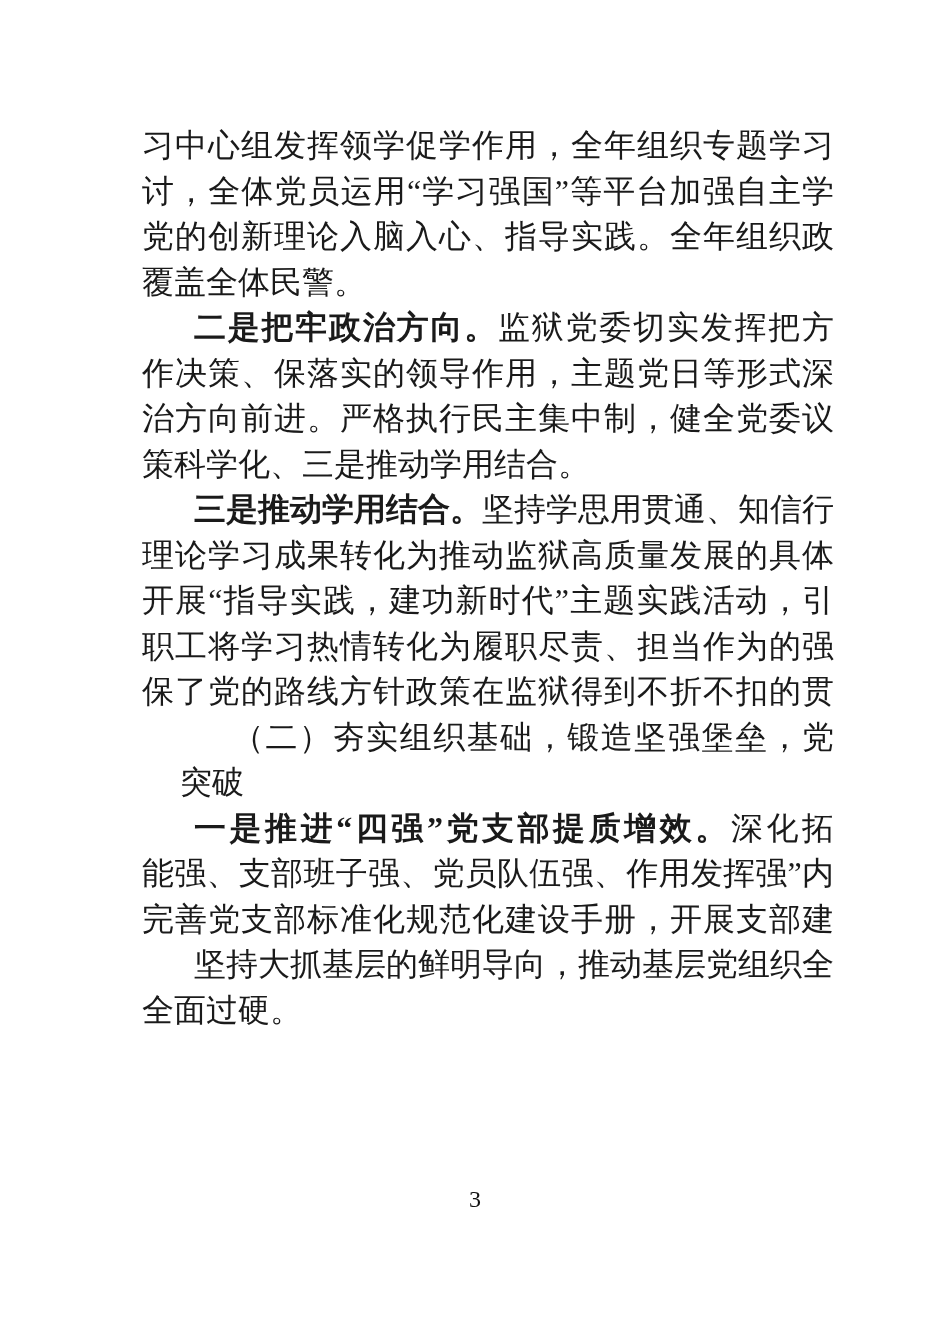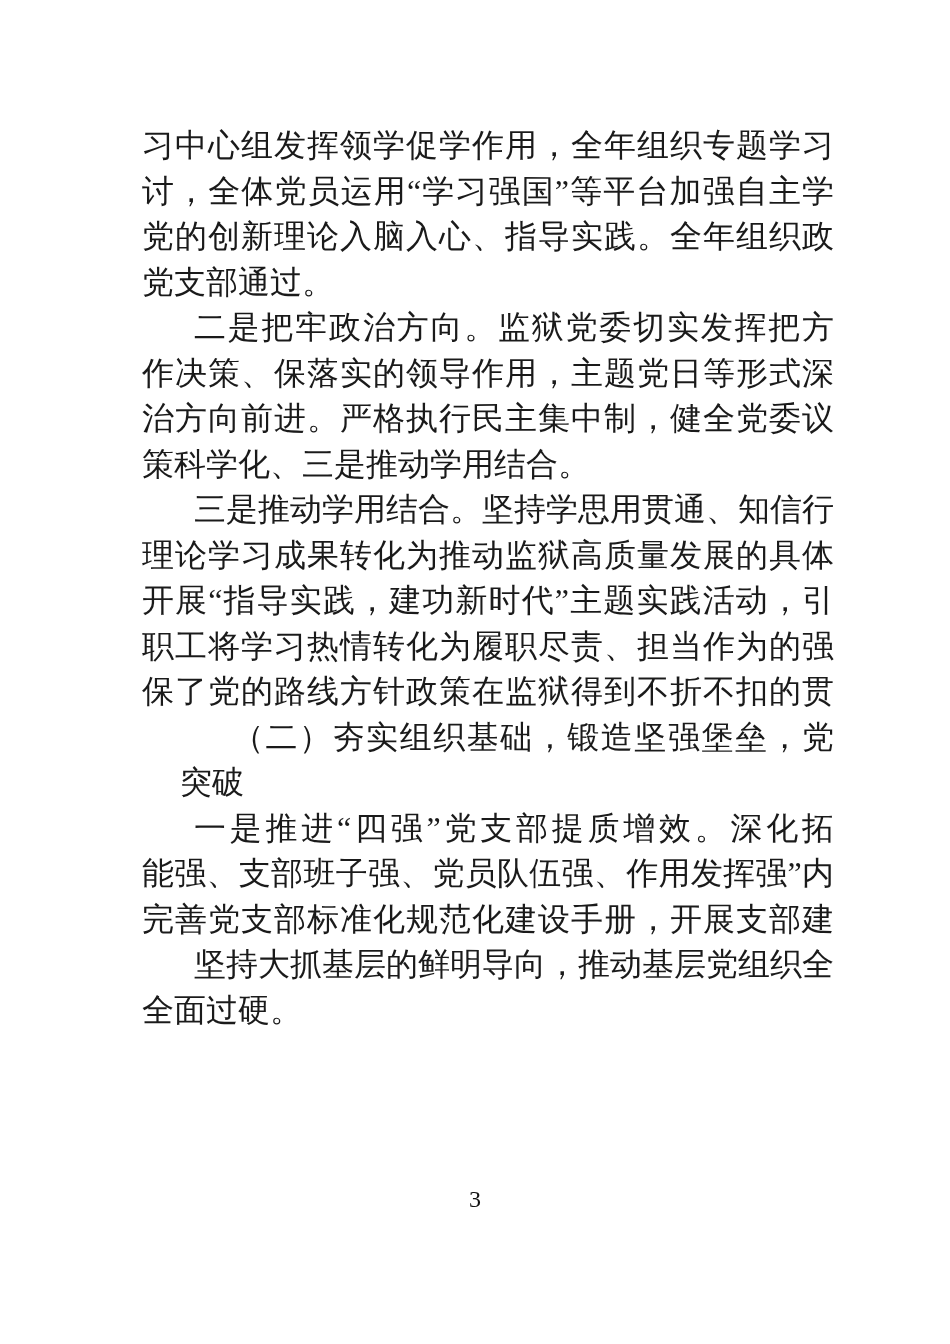--- a/index.html
+++ b/index.html
@@ -34,21 +34,21 @@
     height: 45.5px;
     line-height: 45.5px;
     text-align: justify;
     text-align-last: justify;
     text-justify: inter-character;
     overflow: hidden;
     white-space: normal;
   }
   .line.last { text-align-last: left; }
   .line.indent { text-indent: 52px; }
-  .lead { font-weight: 400; }
+  .lead { font-weight: 700; }
   .heading .line { font-weight: 400; margin-left: 38px; }
   .footer {
     position: absolute;
     left: 0;
     top: 1183px;
     width: 950px;
     text-align: center;
   }
   .pagenum {
     display: inline-block;
@@ -60,21 +60,21 @@
 </style>
 </head>
 <body>
 
 <div class="page">
   <div class="content">
       <div class="paragraph body">
         <div class="line"><span class="seg">习中心组发挥领学促学作用，全年组织专题学习12次。各</span></div>
         <div class="line"><span class="seg">讨，全体党员运用“学习强国”等平台加强自主学习，推动</span></div>
         <div class="line"><span class="seg">党的创新理论入脑入心、指导实践。全年组织政治轮训4期，</span></div>
-        <div class="line last"><span class="seg">党支部通过。</span></div>
+        <div class="line last"><span class="seg">覆盖全体民警。</span></div>
       </div>
       <div class="paragraph body">
         <div class="line indent"><span class="lead">二是把牢政治方向。</span><span class="seg">监狱党委切实发挥把方向、管大局</span></div>
         <div class="line"><span class="seg">作决策、保落实的领导作用，主题党日等形式深入开展学习研</span></div>
         <div class="line"><span class="seg">治方向前进。严格执行民主集中制，健全党委议事规则和决</span></div>
         <div class="line last"><span class="seg">策科学化、三是推动学用结合。</span></div>
       </div>
       <div class="paragraph body">
         <div class="line indent"><span class="lead">三是推动学用结合。</span><span class="seg">坚持学思用贯通、知信行统一，将</span></div>
         <div class="line"><span class="seg">理论学习成果转化为推动监狱高质量发展的具体行动。深入</span></div>

